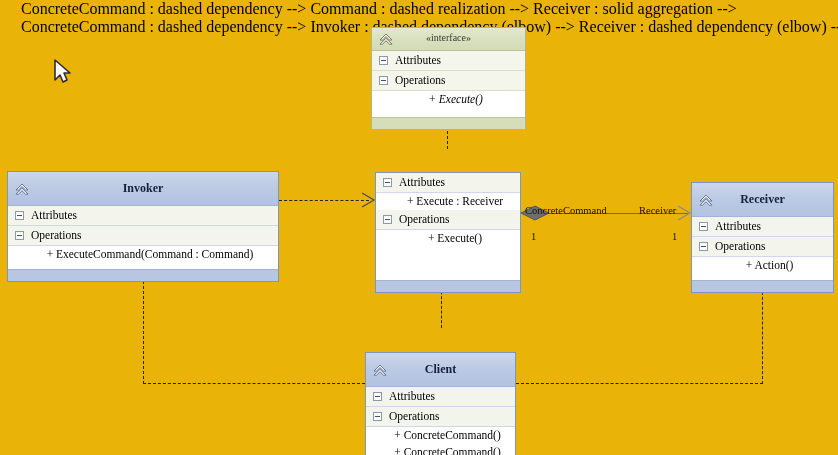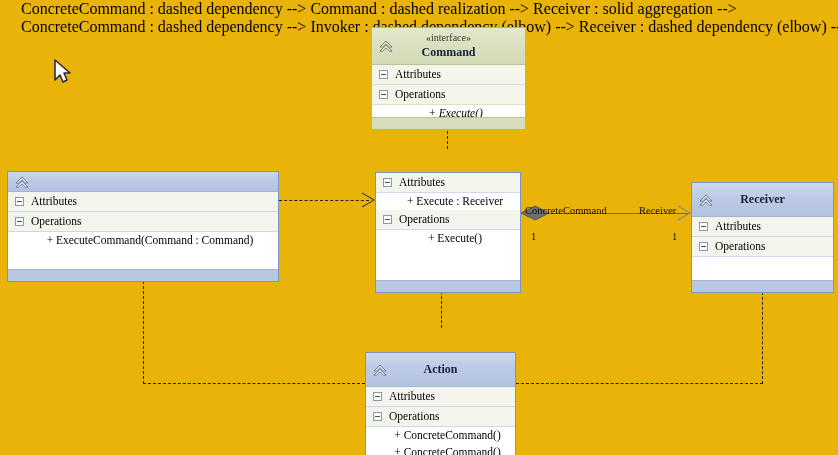--- a/index.html
+++ b/index.html
@@ -204,39 +204,39 @@
   <div class="edge-label" style="left:672px; top:219px;">1</div>
 
   
   <div class="uml-class iface" style="left:371px; top:3px; width:155px; height:103px;">
     <div class="title-bar">
       <svg class="chev-icon" viewBox="0 0 16 16">
         <path d="M8 3 L14 9 L11.5 9 L8 5.6 L4.5 9 L2 9 Z" fill="#f2f4ea" stroke="#6f6f58" stroke-width="0.9"></path>
         <path d="M8 7.2 L14 13.2 L11.5 13.2 L8 9.8 L4.5 13.2 L2 13.2 Z" fill="#f2f4ea" stroke="#6f6f58" stroke-width="0.9"></path>
       </svg>
       <span class="stereo">«interface»</span>
-      <span class="cname">Command</span>
     </div>
     <div class="compartment shade">
       <span class="sec"><span class="minus-box"></span><span>Attributes</span></span>
     </div>
     <div class="compartment shade">
       <span class="sec"><span class="minus-box"></span><span>Operations</span></span>
     </div>
     <div class="member ital">+ Execute()</div>
     <div class="footer-bar"></div>
   </div>
 
   
   <div class="uml-class" style="left:7px; top:147px; width:272px; height:111px;">
     <div class="title-bar" style="padding-top:9px; padding-bottom:10px;">
       <svg class="chev-icon" viewBox="0 0 16 16">
         <path d="M8 3 L14 9 L11.5 9 L8 5.6 L4.5 9 L2 9 Z" fill="#eef2fa" stroke="#5f6f8c" stroke-width="0.9"></path>
         <path d="M8 7.2 L14 13.2 L11.5 13.2 L8 9.8 L4.5 13.2 L2 13.2 Z" fill="#eef2fa" stroke="#5f6f8c" stroke-width="0.9"></path>
       </svg>
+      <span class="cname">Invoker</span>
     </div>
     <div class="compartment shade">
       <span class="sec"><span class="minus-box"></span><span>Attributes</span></span>
     </div>
     <div class="compartment shade">
       <span class="sec"><span class="minus-box"></span><span>Operations</span></span>
     </div>
     <div class="member">+ ExecuteCommand(Command : Command)</div>
     <div class="footer-bar"></div>
   </div>
@@ -262,31 +262,32 @@
         <path d="M8 7.2 L14 13.2 L11.5 13.2 L8 9.8 L4.5 13.2 L2 13.2 Z" fill="#eef2fa" stroke="#5f6f8c" stroke-width="0.9"></path>
       </svg>
       <span class="cname">Receiver</span>
     </div>
     <div class="compartment shade">
       <span class="sec"><span class="minus-box"></span><span>Attributes</span></span>
     </div>
     <div class="compartment shade">
       <span class="sec"><span class="minus-box"></span><span>Operations</span></span>
     </div>
+    <div class="member">+ Action()</div>
     <div class="footer-bar"></div>
   </div>
 
   
   <div class="uml-class" style="left:365px; top:328px; width:151px; height:126px;">
     <div class="title-bar" style="padding-top:9px; padding-bottom:10px;">
       <svg class="chev-icon" viewBox="0 0 16 16">
         <path d="M8 3 L14 9 L11.5 9 L8 5.6 L4.5 9 L2 9 Z" fill="#eef2fa" stroke="#5f6f8c" stroke-width="0.9"></path>
         <path d="M8 7.2 L14 13.2 L11.5 13.2 L8 9.8 L4.5 13.2 L2 13.2 Z" fill="#eef2fa" stroke="#5f6f8c" stroke-width="0.9"></path>
       </svg>
-      <span class="cname">Action</span>
+      <span class="cname">Client</span>
     </div>
     <div class="compartment shade">
       <span class="sec"><span class="minus-box"></span><span>Attributes</span></span>
     </div>
     <div class="compartment shade">
       <span class="sec"><span class="minus-box"></span><span>Operations</span></span>
     </div>
     <div class="member">+ ConcreteCommand()</div>
     <div class="member">+ ConcreteCommand()</div>
     <div class="footer-bar"></div>

